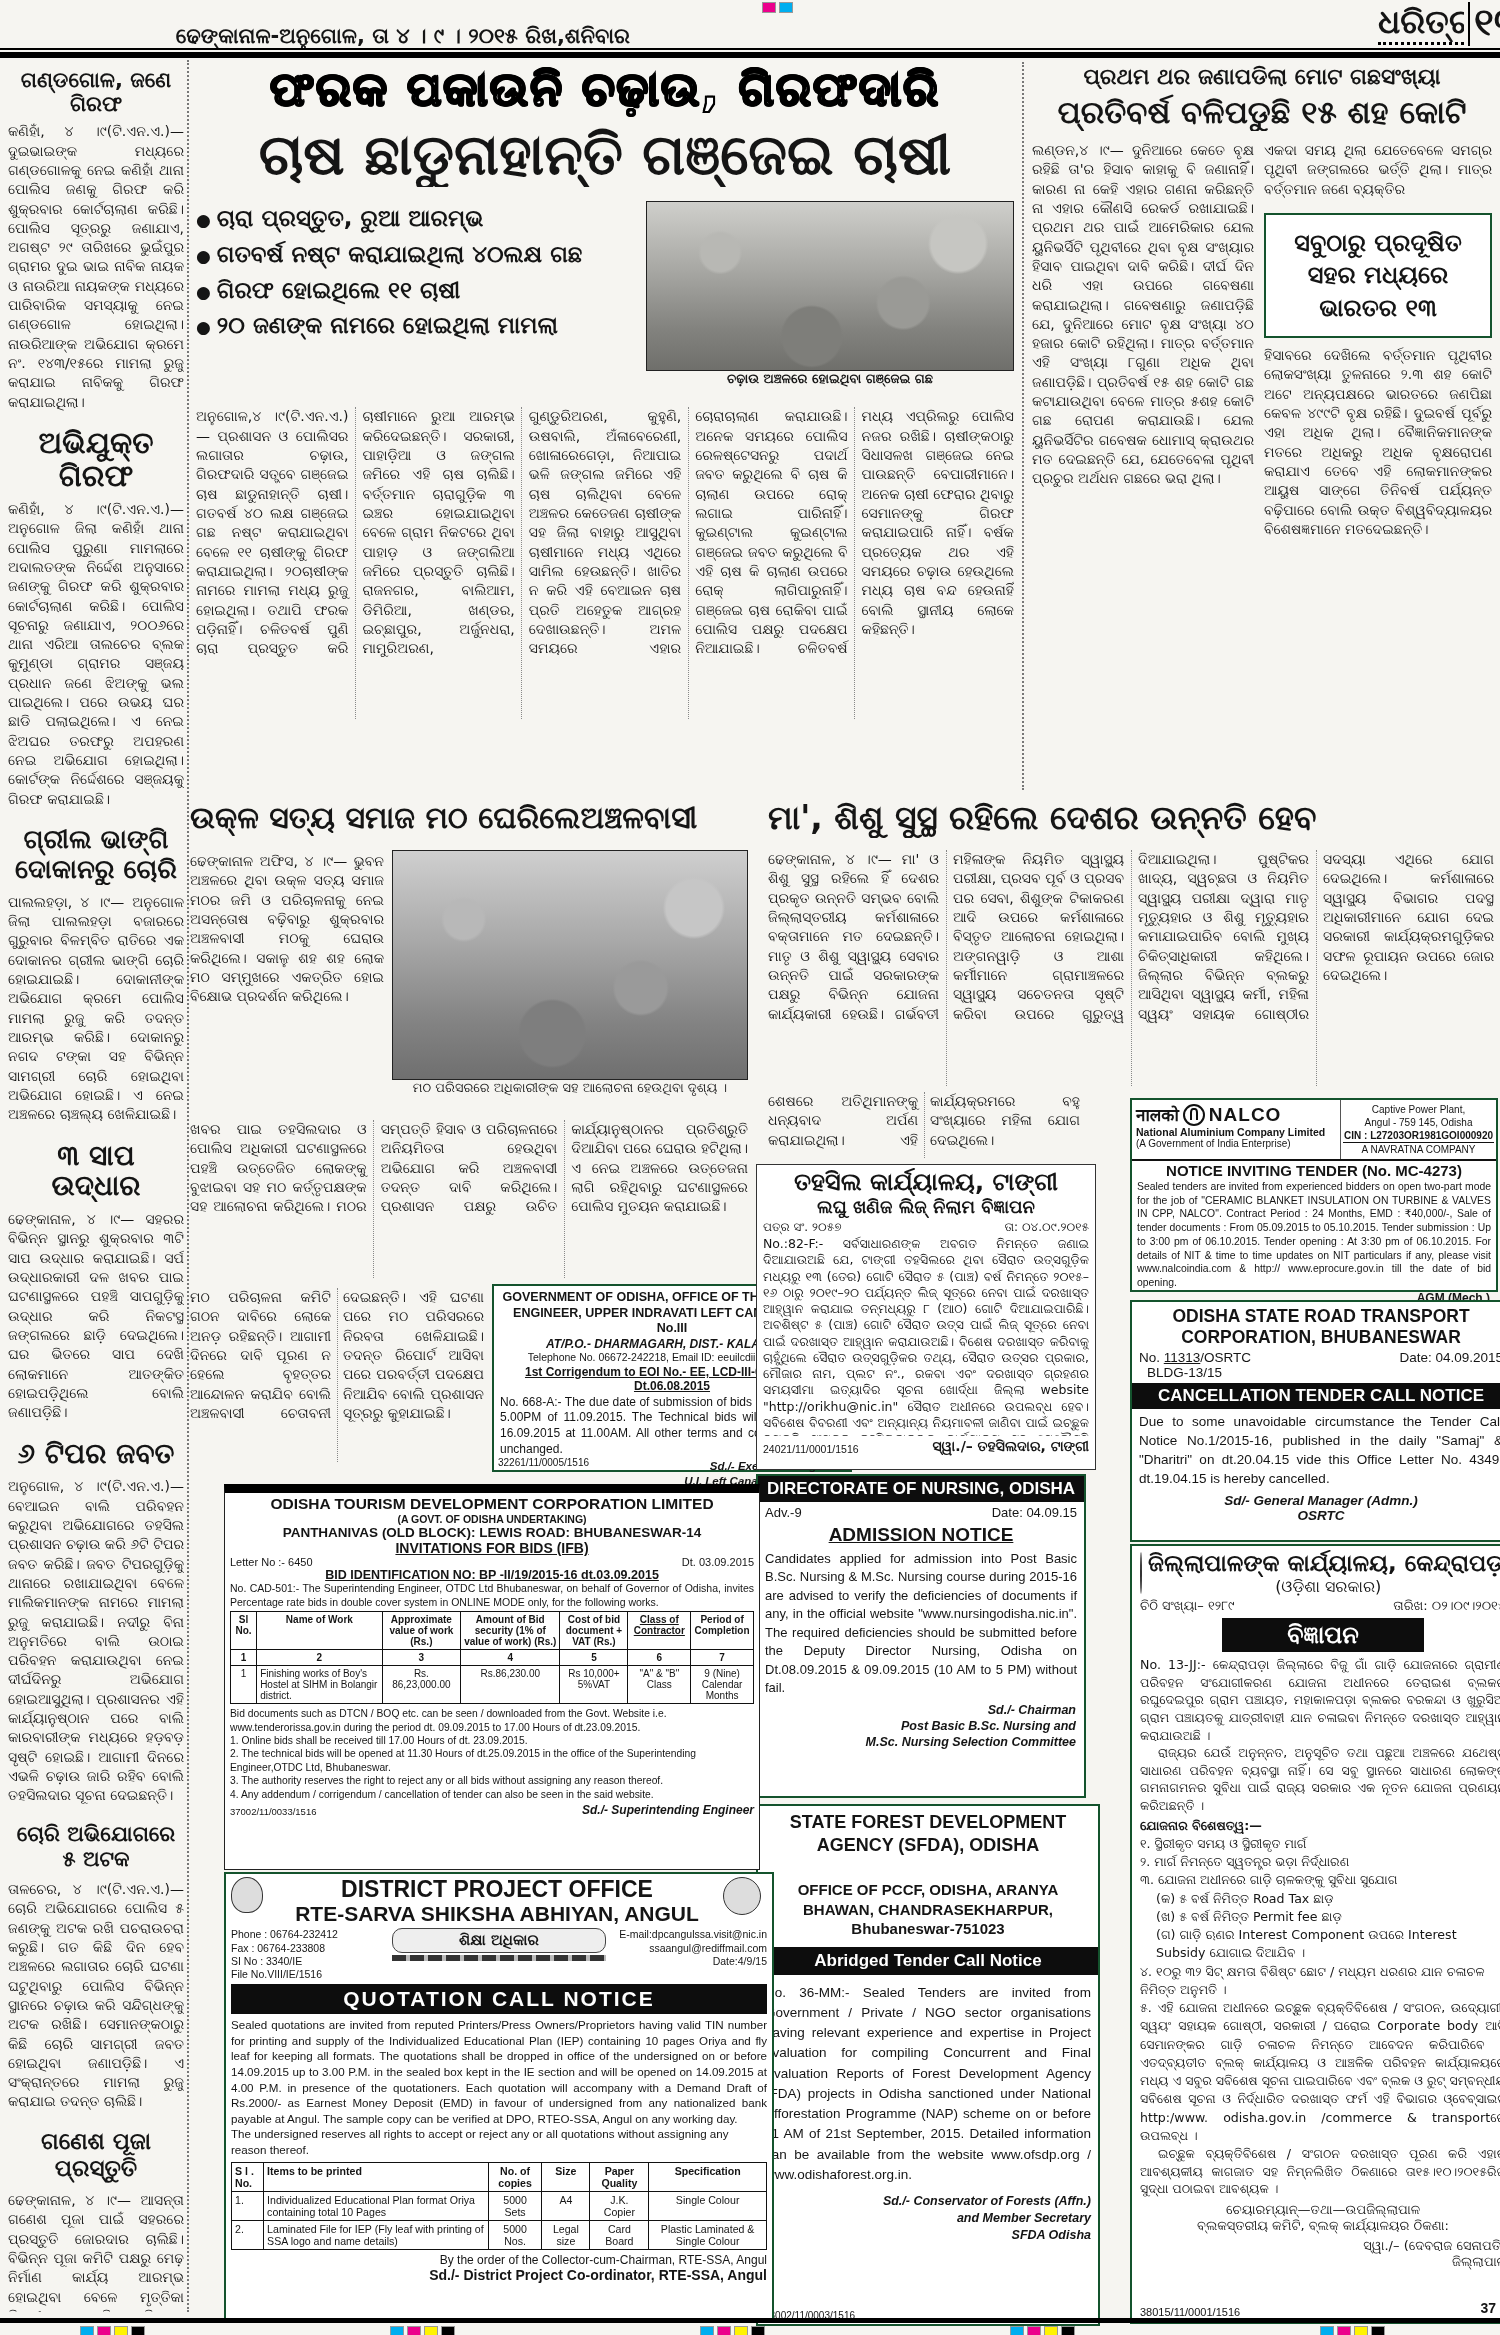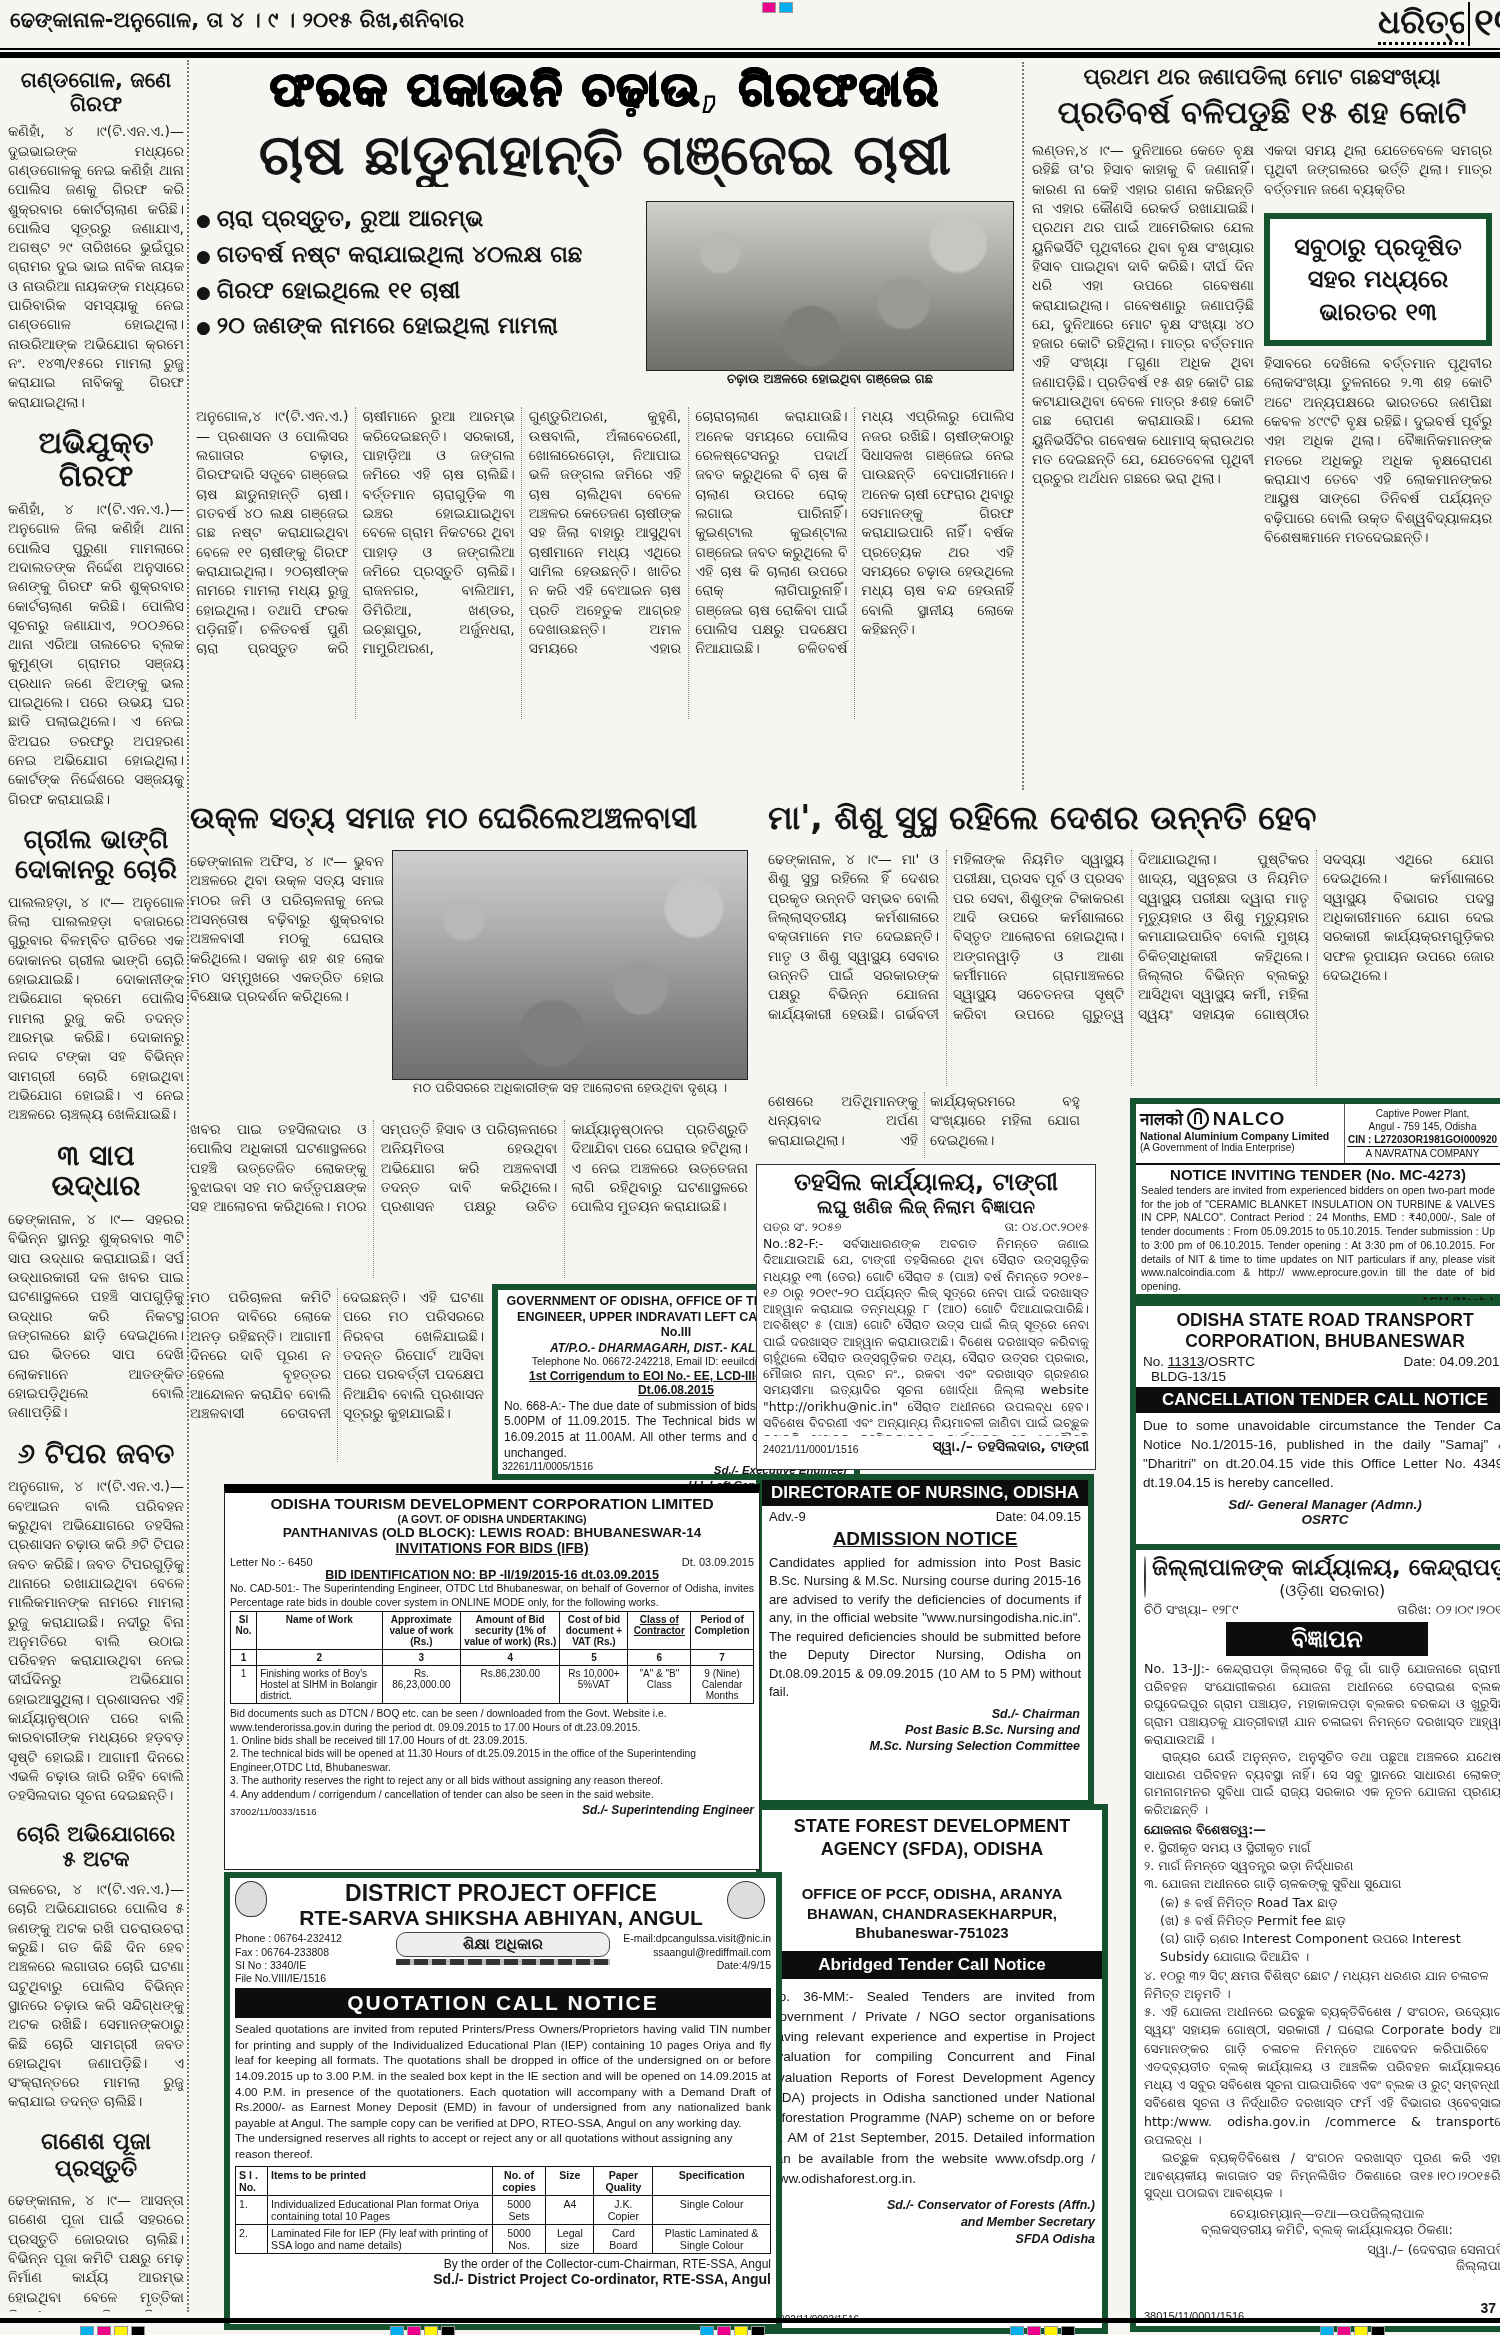--- a/index.html
+++ b/index.html
@@ -18,21 +18,21 @@
   .vdash{border-left:2px dotted #777;}
   .body-sm{font-size:14px;line-height:1.38;}
   .photo{background:
      radial-gradient(circle at 20% 30%, #b8b8b4 0 6%, transparent 7%),
      radial-gradient(circle at 70% 60%, #9a9a96 0 9%, transparent 10%),
      radial-gradient(circle at 45% 80%, #7e7e7a 0 12%, transparent 13%),
      radial-gradient(circle at 85% 25%, #c6c6c2 0 8%, transparent 9%),
      linear-gradient(180deg,#cfcfcb 0%,#a8a8a4 40%,#83837f 75%,#6f6f6b 100%);
      border:1px solid #222;}
   .caption{font-size:13px;line-height:1.25;}
-  .boxed{border:6px solid #14532d;background:#fff;}
+  .boxed{border:2px solid #14532d;background:#fff;}
   .blackbar{background:#0d0d0d;color:#fff;}
   .kicker{color:#fff;-webkit-text-stroke:2px #000;text-stroke:2px #000;text-shadow:
      -1px -1px 0 #000,1px -1px 0 #000,-1px 1px 0 #000,1px 1px 0 #000;}
   table{border-collapse:collapse;width:100%;}
   td,th{border:1px solid #111;padding:2px 3px;vertical-align:top;}
   .colrule{column-rule:1px dotted #888;}
   .regmarks{display:flex;gap:3px;}
   .regmarks span{width:12px;height:9px;display:block;border:0.5px solid #999;}
   ul.bullets{list-style:none;margin:0;padding:0;}
   ul.bullets li{font-weight:bold;font-size:23px;line-height:1.55;}
@@ -41,21 +41,21 @@
 </head>
 <body>
 
 <div id="page">
 
   <div class="abs regmarks" style="left:762px;top:2px;">
     <span style="background:#ec008c"></span>
       <span style="background:#00aeef"></span>
   </div>
 
-  <div class="abs odia b nowrap" style="left:10px;top:8px;width:620px;font-size:21px;">ଢେଙ୍କାନାଳ-ଅନୁଗୋଳ, ତା ୪ । ୯ । ୨୦୧୫ ରିଖ,ଶନିବାର</div>
+  <div class="abs odia b nowrap" style="left:10px;top:24px;width:620px;font-size:21px;text-align:right;">ଢେଙ୍କାନାଳ-ଅନୁଗୋଳ, ତା ୪ । ୯ । ୨୦୧୫ ରିଖ,ଶନିବାର</div>
   <div class="abs odia b nowrap" style="left:1378px;top:2px;width:86px;font-size:33px;border-bottom:3px dotted #000;">ଧରିତ୍ରୀ</div>
   <div class="abs rule" style="left:1468px;top:2px;width:2px;height:44px;"></div>
   <div class="abs odia b nowrap" style="left:1474px;top:0px;width:26px;font-size:38px;">୧୩</div>
   <div class="abs rule" style="left:0;top:48px;width:1500px;height:2px;"></div>
   <div class="abs rule" style="left:0;top:52px;width:1500px;height:6px;"></div>
 
   <div class="abs odia clip" style="left:8px;top:66px;width:176px;height:2246px;">
     <div>
       <div class="b ctr clip" style="font-size:21px;line-height:1.15;margin:2px 0 6px;">ଗଣ୍ଡଗୋଳ, ଜଣେ ଗିରଫ</div>
       <div class="just body-sm">କଣିହାଁ, ୪ ।୯(ଟି.ଏନ.ଏ.)— ଦୁଇଭାଇଙ୍କ ମଧ୍ୟରେ ଗଣ୍ଡଗୋଳକୁ ନେଇ କଣିହାଁ ଥାନା ପୋଲିସ ଜଣକୁ ଗିରଫ କରି ଶୁକ୍ରବାର କୋର୍ଟଚାଲାଣ କରିଛି। ପୋଲିସ ସୂତ୍ରରୁ ଜଣାଯାଏ, ଅଗଷ୍ଟ ୨୯ ତାରିଖରେ ଭୁଇଁପୁର ଗ୍ରାମର ଦୁଇ ଭାଇ ନାବିକ ନାୟକ ଓ ନାଉରିଆ ନାୟକଙ୍କ ମଧ୍ୟରେ ପାରିବାରିକ ସମସ୍ୟାକୁ ନେଇ ଗଣ୍ଡଗୋଳ ହୋଇଥିଲା। ନାଉରିଆଙ୍କ ଅଭିଯୋଗ କ୍ରମେ ନଂ. ୧୪୩/୧୫ରେ ମାମଲା ରୁଜୁ କରାଯାଇ ନାବିକକୁ ଗିରଫ କରାଯାଇଥିଲା।</div>

